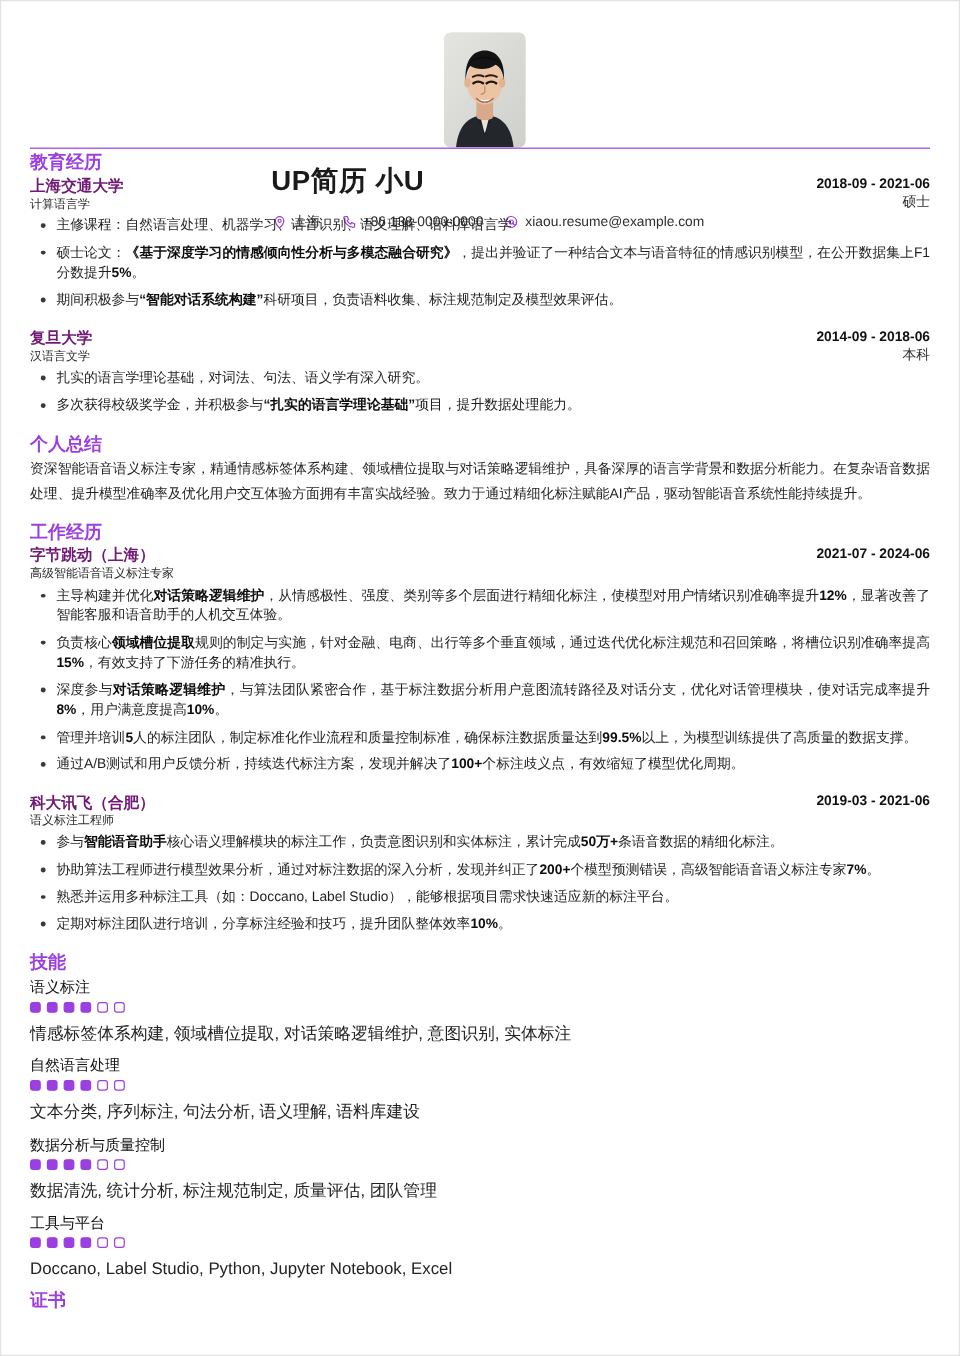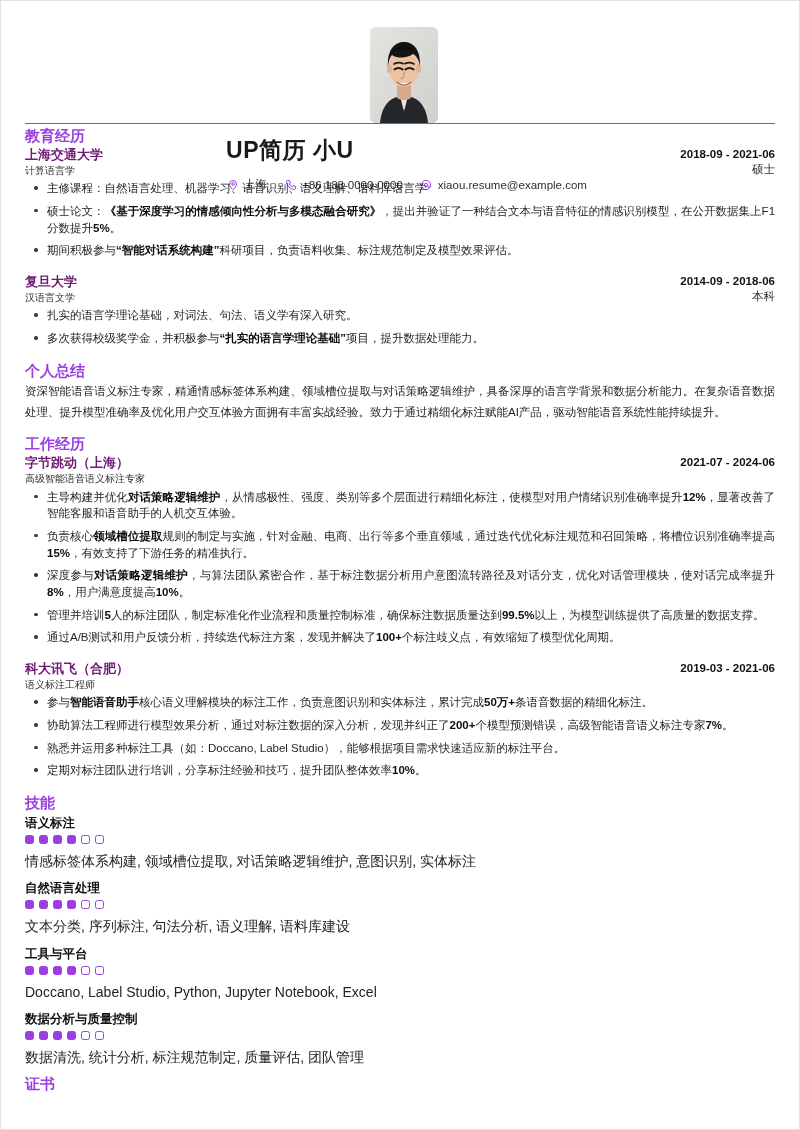--- a/index.html
+++ b/index.html
@@ -157,21 +157,21 @@
     font-size: 11.5px;
     line-height: 1.78;
     color: #1f1f1f;
     text-align: justify;
   }
 
   
   .skill { margin-bottom: 2px; }
   .skill-name {
     font-size: 12.5px;
-    font-weight: bold;
+    font-weight: normal;
     color: #111111;
     line-height: 1.45;
   }
   .dots {
     display: flex;
     gap: 5px;
     margin: 3px 0 7px 0;
   }
   .dot {
     width: 9px;
@@ -399,43 +399,43 @@
             <span class="dot filled"></span>
             <span class="dot filled"></span>
             <span class="dot filled"></span>
             <span class="dot filled"></span>
             <span class="dot"></span>
             <span class="dot"></span>
           </div>
           <div class="skill-items">文本分类, 序列标注, 句法分析, 语义理解, 语料库建设</div>
         </div>
         <div class="skill">
+          <div class="skill-name">数据分析与质量控制</div>
+          <div class="dots">
+            <span class="dot filled"></span>
+            <span class="dot filled"></span>
+            <span class="dot filled"></span>
+            <span class="dot filled"></span>
+            <span class="dot"></span>
+            <span class="dot"></span>
+          </div>
+          <div class="skill-items">数据清洗, 统计分析, 标注规范制定, 质量评估, 团队管理</div>
+        </div>
+        <div class="skill">
           <div class="skill-name">工具与平台</div>
           <div class="dots">
             <span class="dot filled"></span>
             <span class="dot filled"></span>
             <span class="dot filled"></span>
             <span class="dot filled"></span>
             <span class="dot"></span>
             <span class="dot"></span>
           </div>
           <div class="skill-items">Doccano, Label Studio, Python, Jupyter Notebook, Excel</div>
         </div>
-        <div class="skill">
-          <div class="skill-name">数据分析与质量控制</div>
-          <div class="dots">
-            <span class="dot filled"></span>
-            <span class="dot filled"></span>
-            <span class="dot filled"></span>
-            <span class="dot filled"></span>
-            <span class="dot"></span>
-            <span class="dot"></span>
-          </div>
-          <div class="skill-items">数据清洗, 统计分析, 标注规范制定, 质量评估, 团队管理</div>
-        </div>
       </div>
   </div>
 
   <div class="section">
     <div class="section-title">证书</div>
   </div>
 
   <div class="spacer-lg"></div>
 
 </div>

